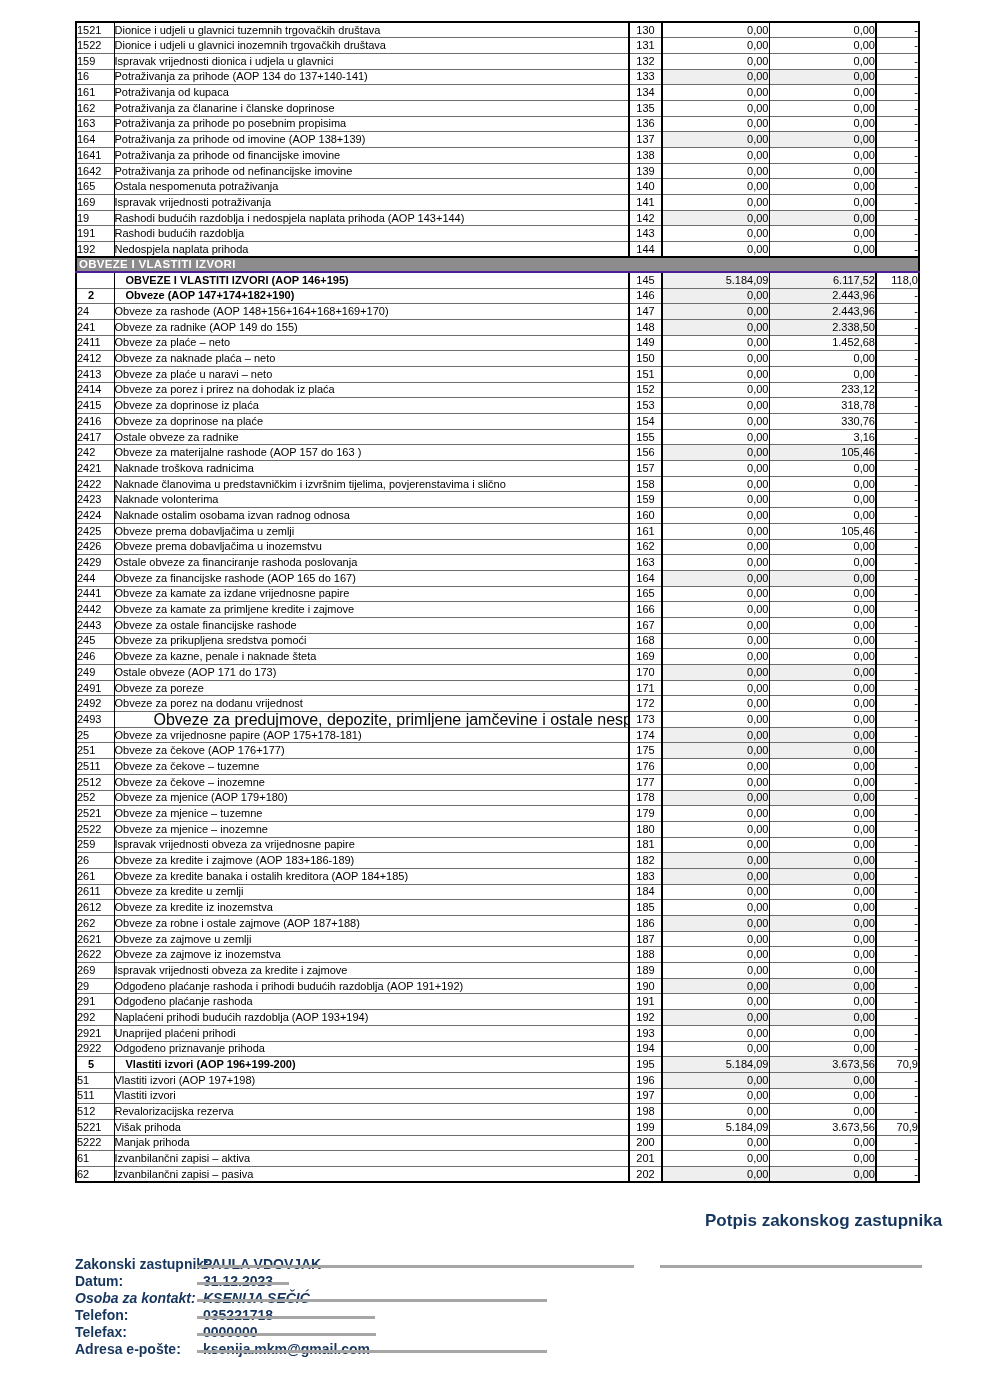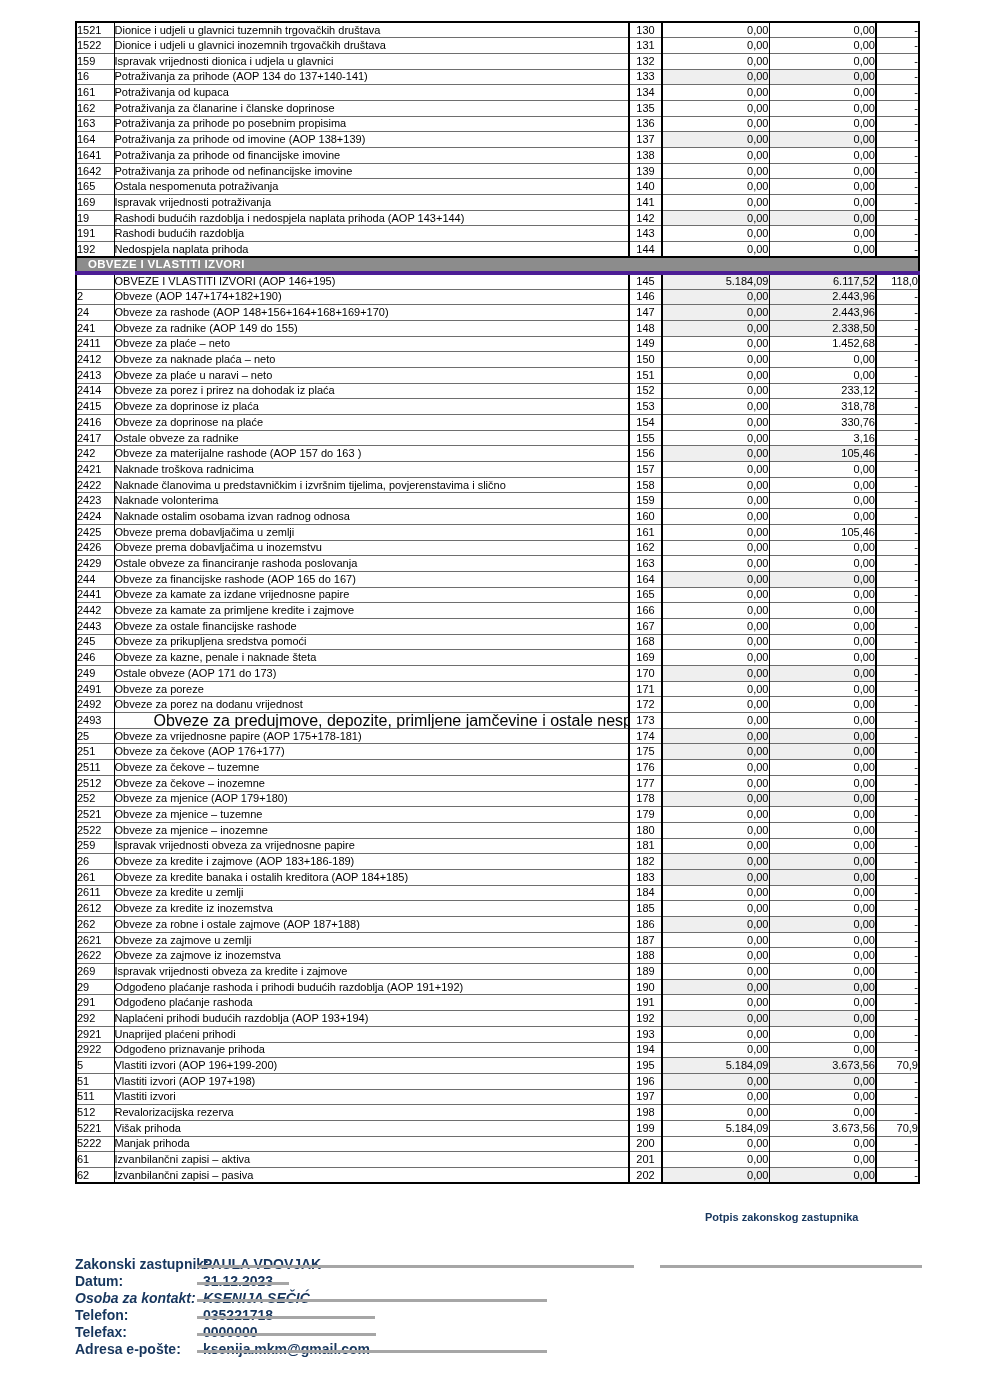--- a/index.html
+++ b/index.html
@@ -18,31 +18,31 @@
   }
   tr.data-row{height:15.7px;}
   tr.data-row td{border-top:1px solid #6e6e6e;}
   td.c-code{padding-left:3px;border-right:1px solid #000;}
   td.c-desc{padding-left:4px;border-right:2px solid #000;}
   td.c-aop {text-align:center;border-right:2px solid #000;}
   td.c-v1  {text-align:right;padding-right:3px;border-right:1px solid #000;}
   td.c-v2  {text-align:right;padding-right:3px;border-right:2px solid #000;}
   td.c-idx {text-align:right;padding-right:2px;}
   td.shaded{background:var(--shade,#EFEFEF);}
-  tr.bold td.c-code, tr.bold td.c-desc{font-weight:normal;}
+  tr.bold td.c-code, tr.bold td.c-desc{font-weight:bold;padding-left:11px;}
   tr.big td.c-desc{font-size:16px;padding-left:39px;}
   tr.section-row{height:13px;}
   tr.section-row td{
     background:var(--section-bg,#8C8C8C);color:#fff;font-weight:bold;
-    padding-left:11px;border-top:2px solid #000;border-bottom:4px solid #4c1d95;
+    padding-left:2px;border-top:2px solid #000;border-bottom:2px solid #4c1d95;
     font-size:11.5px;letter-spacing:.3px;margin-left:36px;
   }
   .sig-title{
     position:absolute;left:705px;top:1211px;
-    color:var(--navy,#17365D);font-weight:bold;font-size:11px;
+    color:var(--navy,#17365D);font-weight:bold;font-size:17px;
   }
   .sig-line-right{
     position:absolute;left:660px;top:1265px;width:262px;height:3px;
     background:var(--line-gray,#A6A6A6);
   }
   .sig-row{position:absolute;left:75px;width:860px;height:17px;}
   .sig-label,.sig-value{
     position:absolute;top:4px;font-size:14px;font-weight:bold;
     color:var(--navy,#17365D);white-space:nowrap;
   }

